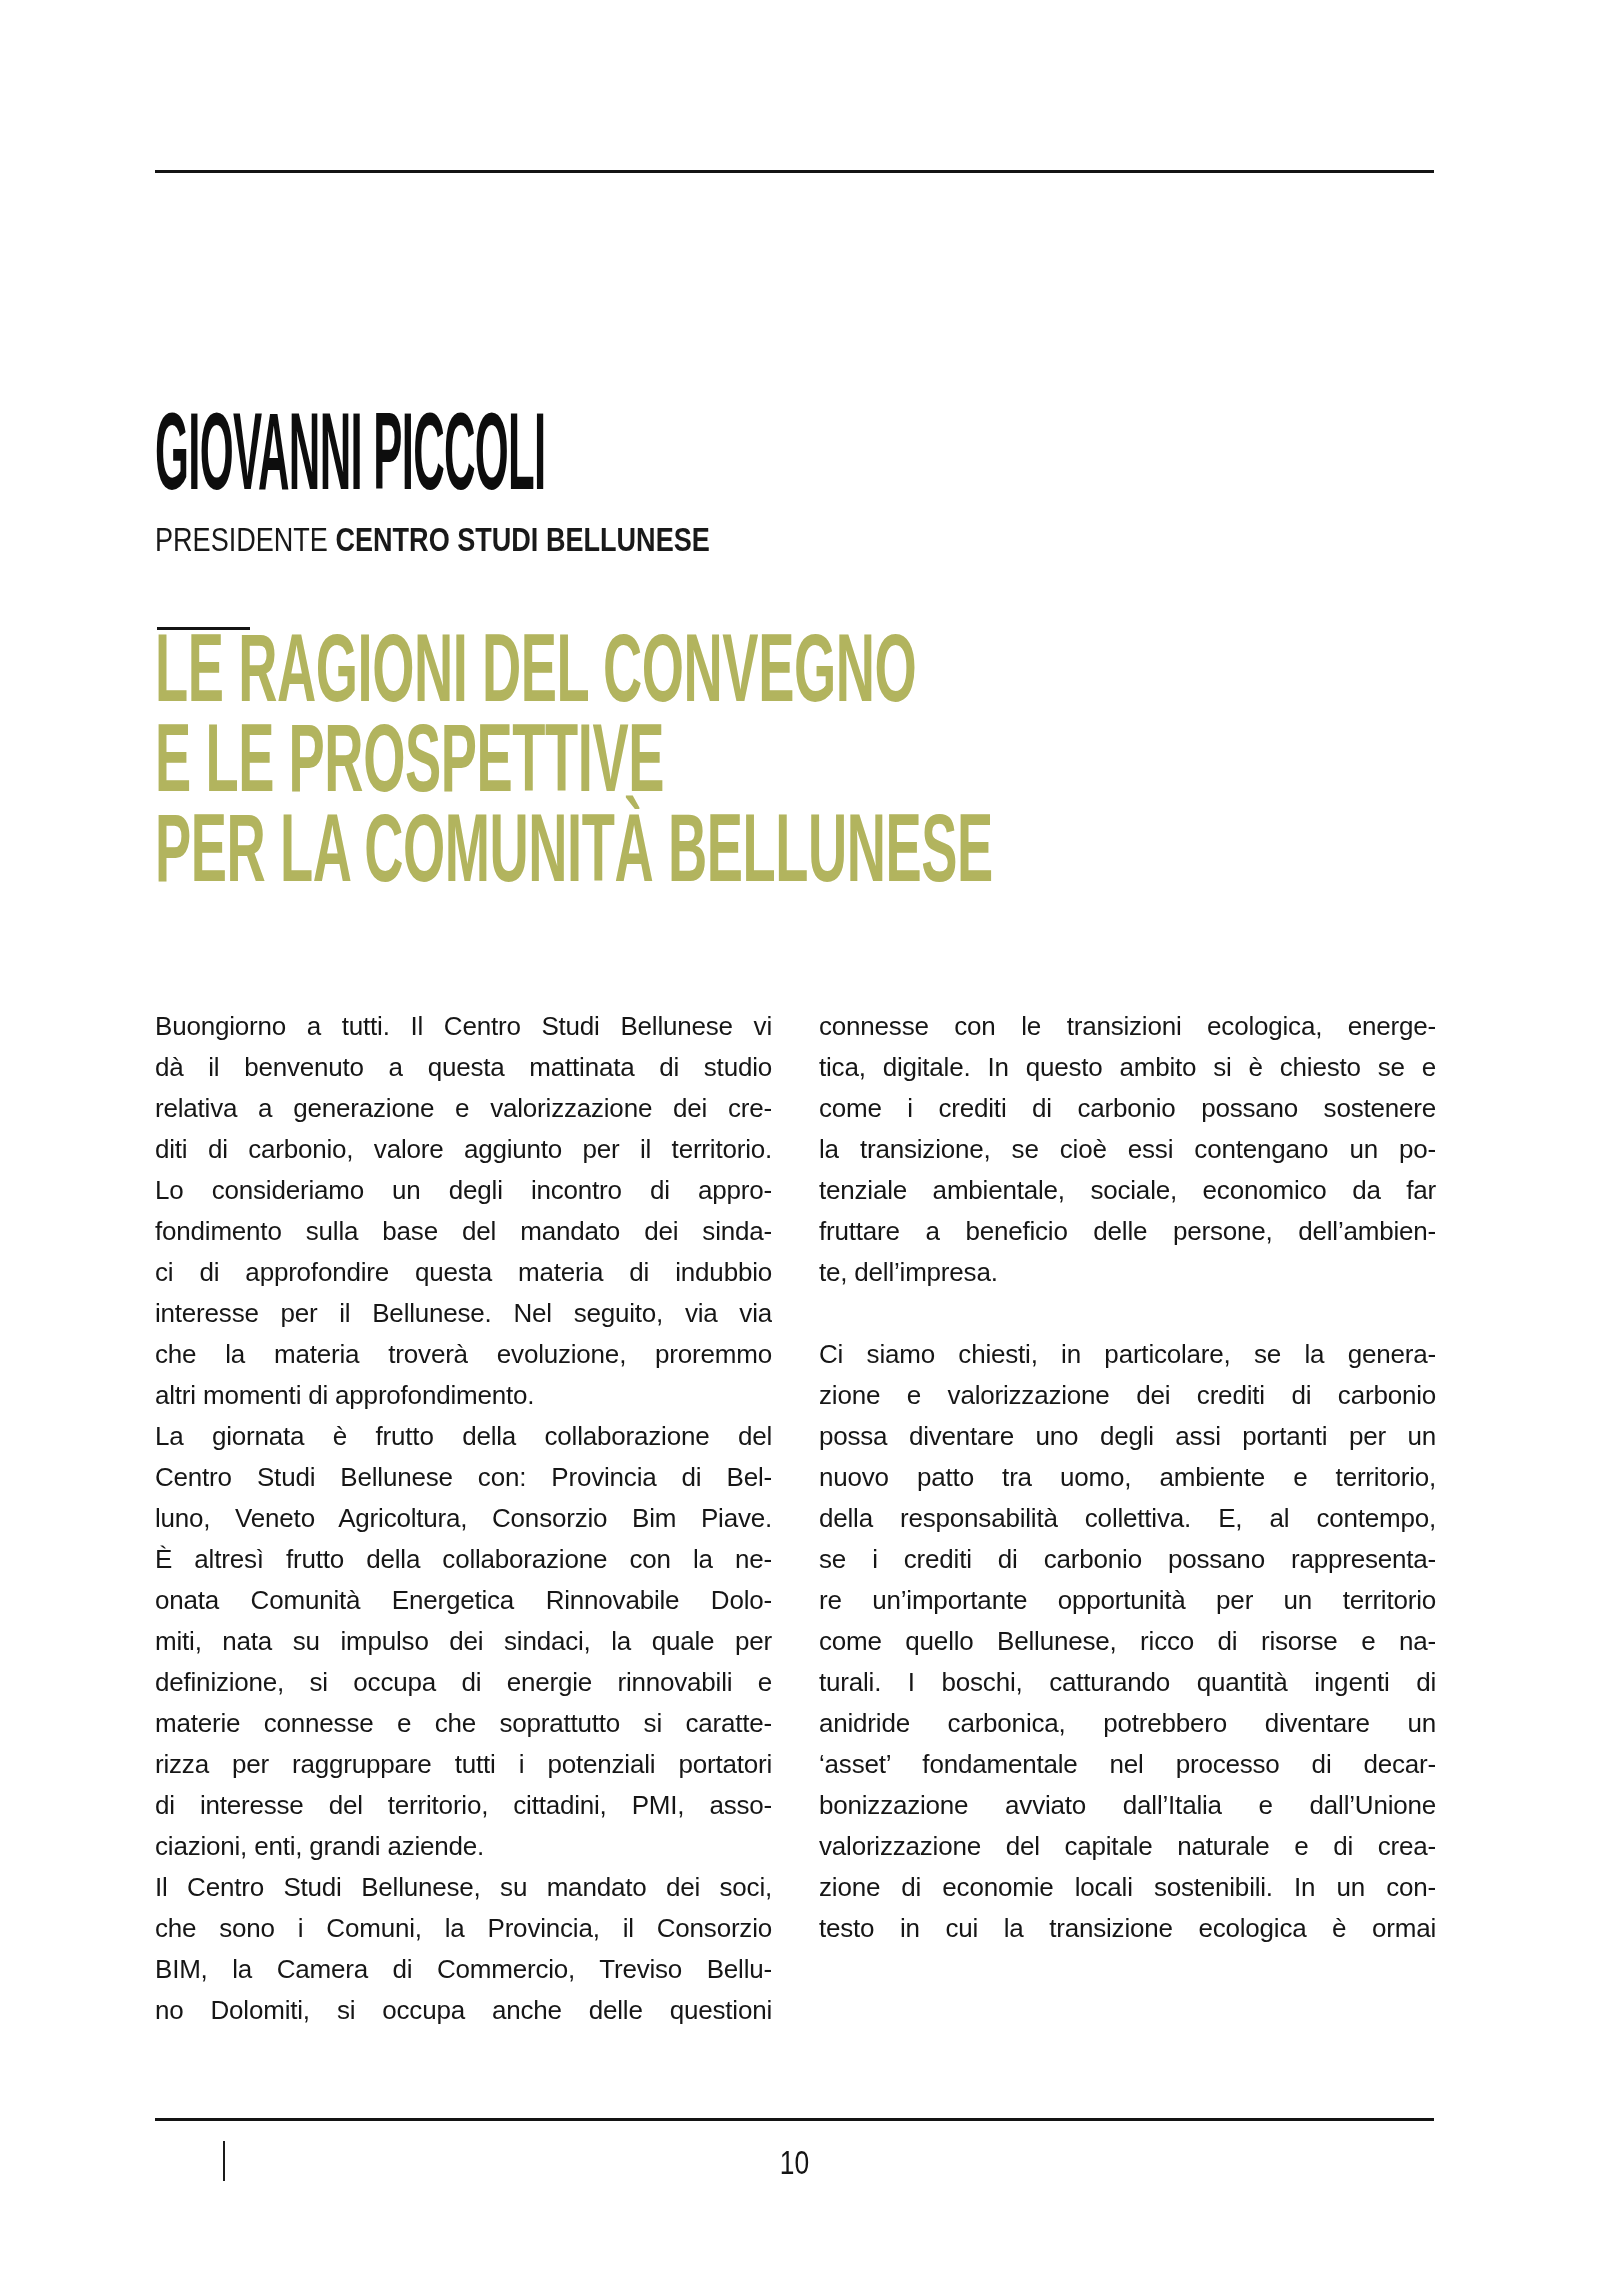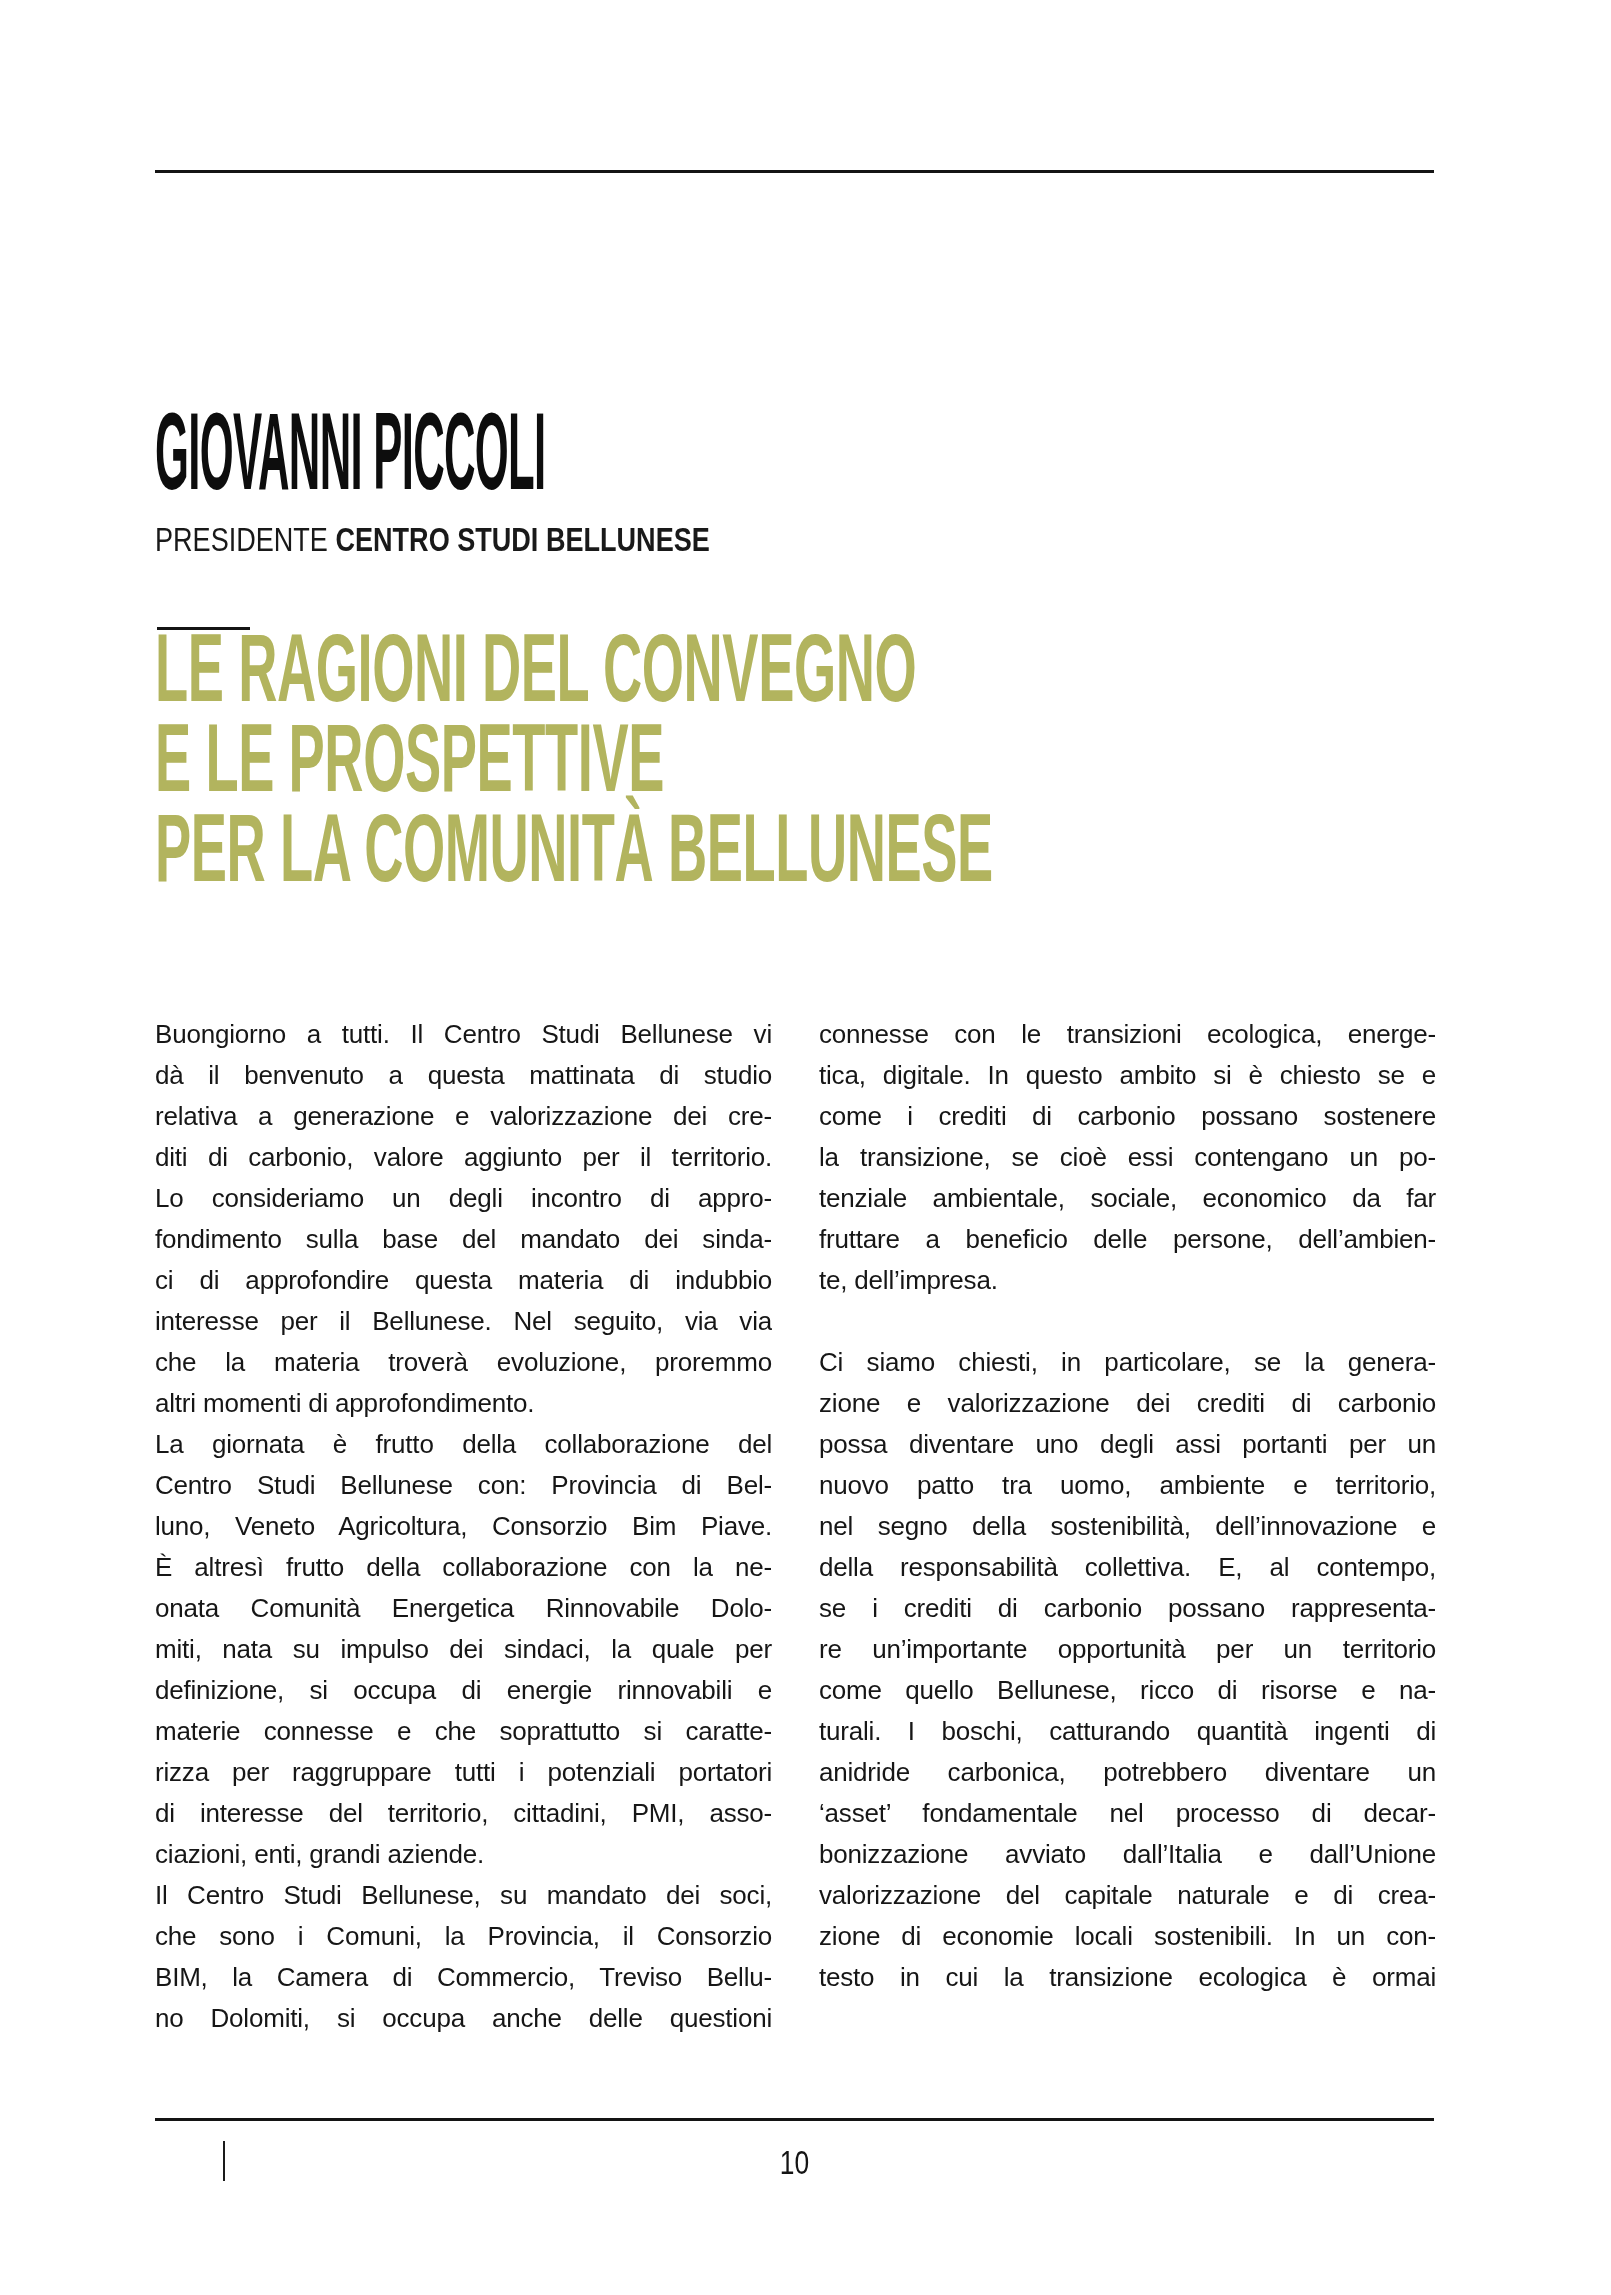--- a/index.html
+++ b/index.html
@@ -77,21 +77,20 @@
   .article-title div { height: 90px; }
 
   .body-col {
     position: absolute;
     top: 1006px;
     width: 617px;
     font-size: 26px;
     line-height: 41px;
     letter-spacing: -0.2px;
     color: #161616;
-    margin-top: 8px;
   }
   .body-col.left  { left: 155px; }
   .body-col.right { left: 819px; }
   .body-line {
     height: 41px;
     text-align: justify;
     text-align-last: justify;
     overflow: hidden;
     white-space: normal;
   }
@@ -175,21 +174,20 @@
       <div class="body-line">come i crediti di carbonio possano sostenere</div>
       <div class="body-line">la transizione, se cioè essi contengano un po-</div>
       <div class="body-line">tenziale ambientale, sociale, economico da far</div>
       <div class="body-line">fruttare a beneficio delle persone, dell’ambien-</div>
       <div class="body-line para-end">te, dell’impresa.</div>
       <div class="body-line para-end blank">&nbsp;</div>
       <div class="body-line">Ci siamo chiesti, in particolare, se la genera-</div>
       <div class="body-line">zione e valorizzazione dei crediti di carbonio</div>
       <div class="body-line">possa diventare uno degli assi portanti per un</div>
       <div class="body-line">nuovo patto tra uomo, ambiente e territorio,</div>
-      <div class="body-line">nel segno della sostenibilità, dell’innovazione e</div>
       <div class="body-line">della responsabilità collettiva. E, al contempo,</div>
       <div class="body-line">se i crediti di carbonio possano rappresenta-</div>
       <div class="body-line">re un’importante opportunità per un territorio</div>
       <div class="body-line">come quello Bellunese, ricco di risorse e na-</div>
       <div class="body-line">turali. I boschi, catturando quantità ingenti di</div>
       <div class="body-line">anidride carbonica, potrebbero diventare un</div>
       <div class="body-line">‘asset’ fondamentale nel processo di decar-</div>
       <div class="body-line">bonizzazione avviato dall’Italia e dall’Unione</div>
       <div class="body-line">valorizzazione del capitale naturale e di crea-</div>
       <div class="body-line">zione di economie locali sostenibili. In un con-</div>

